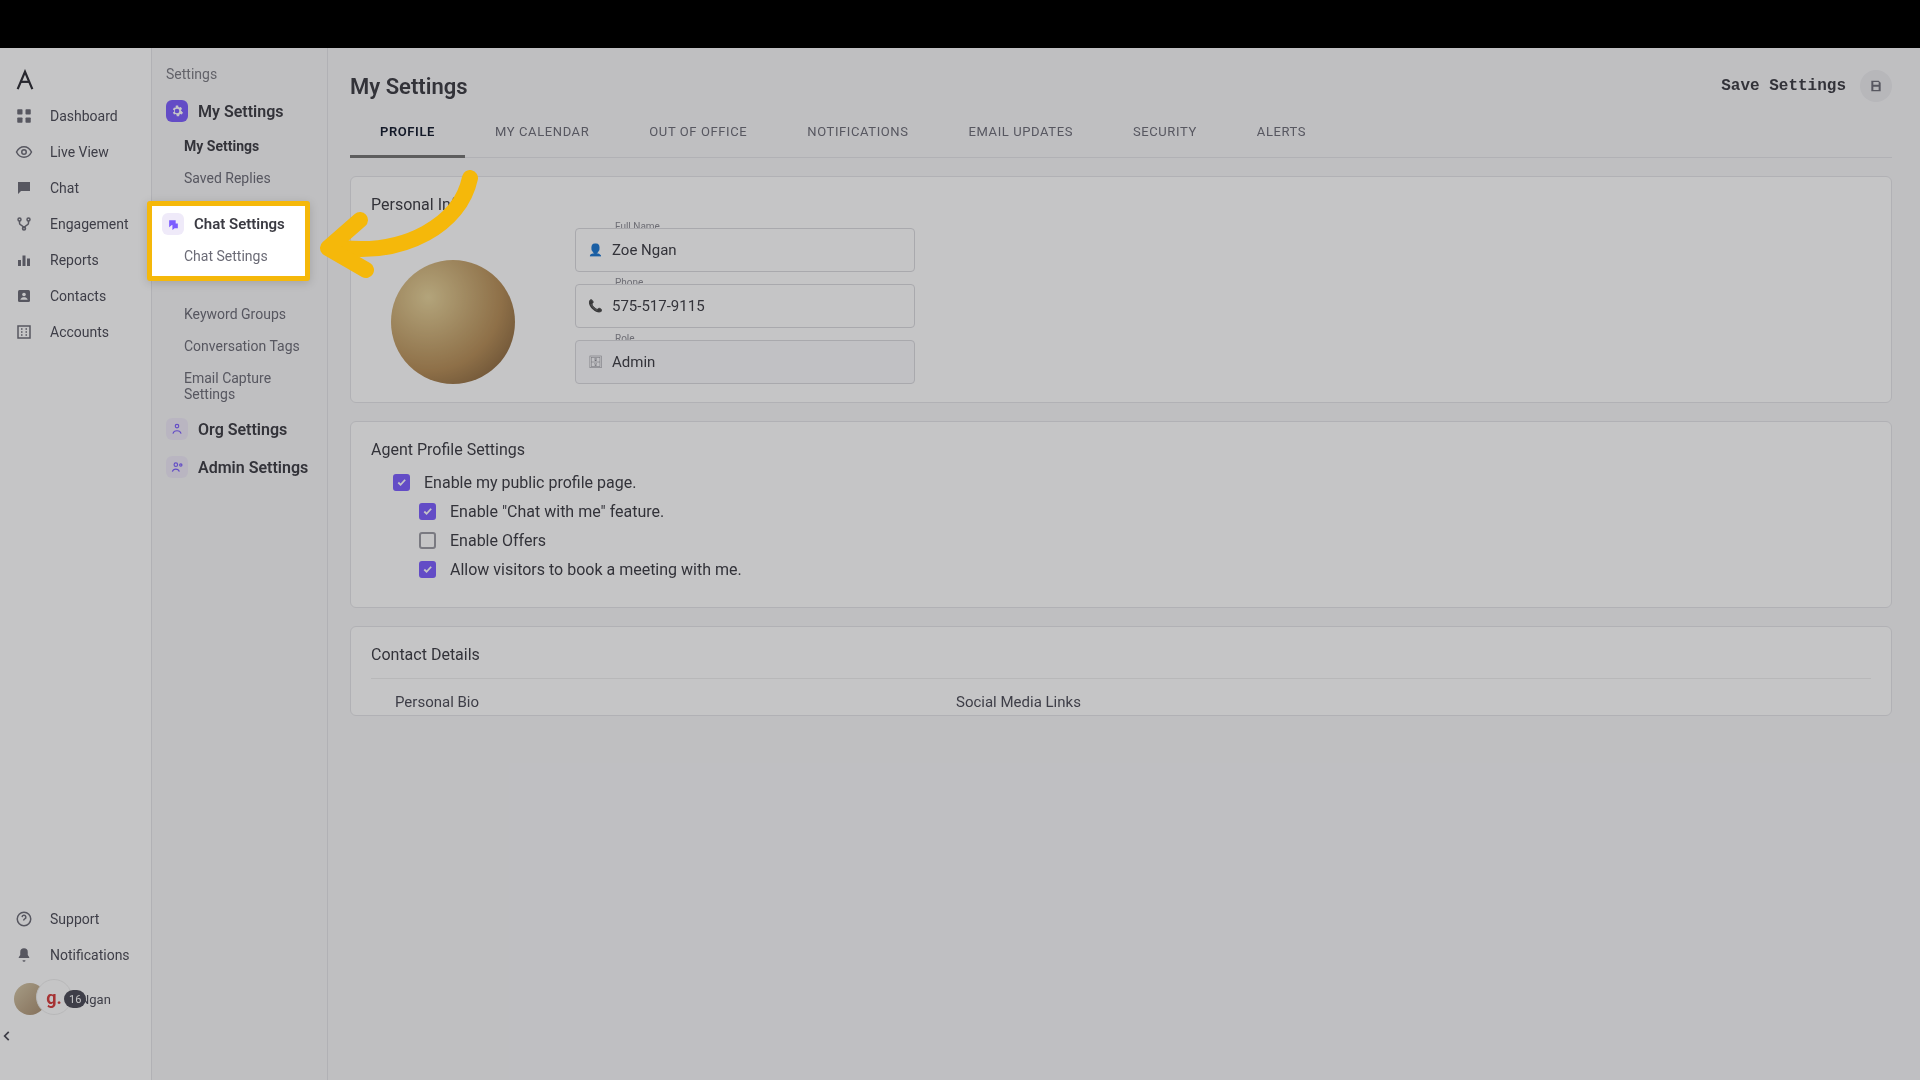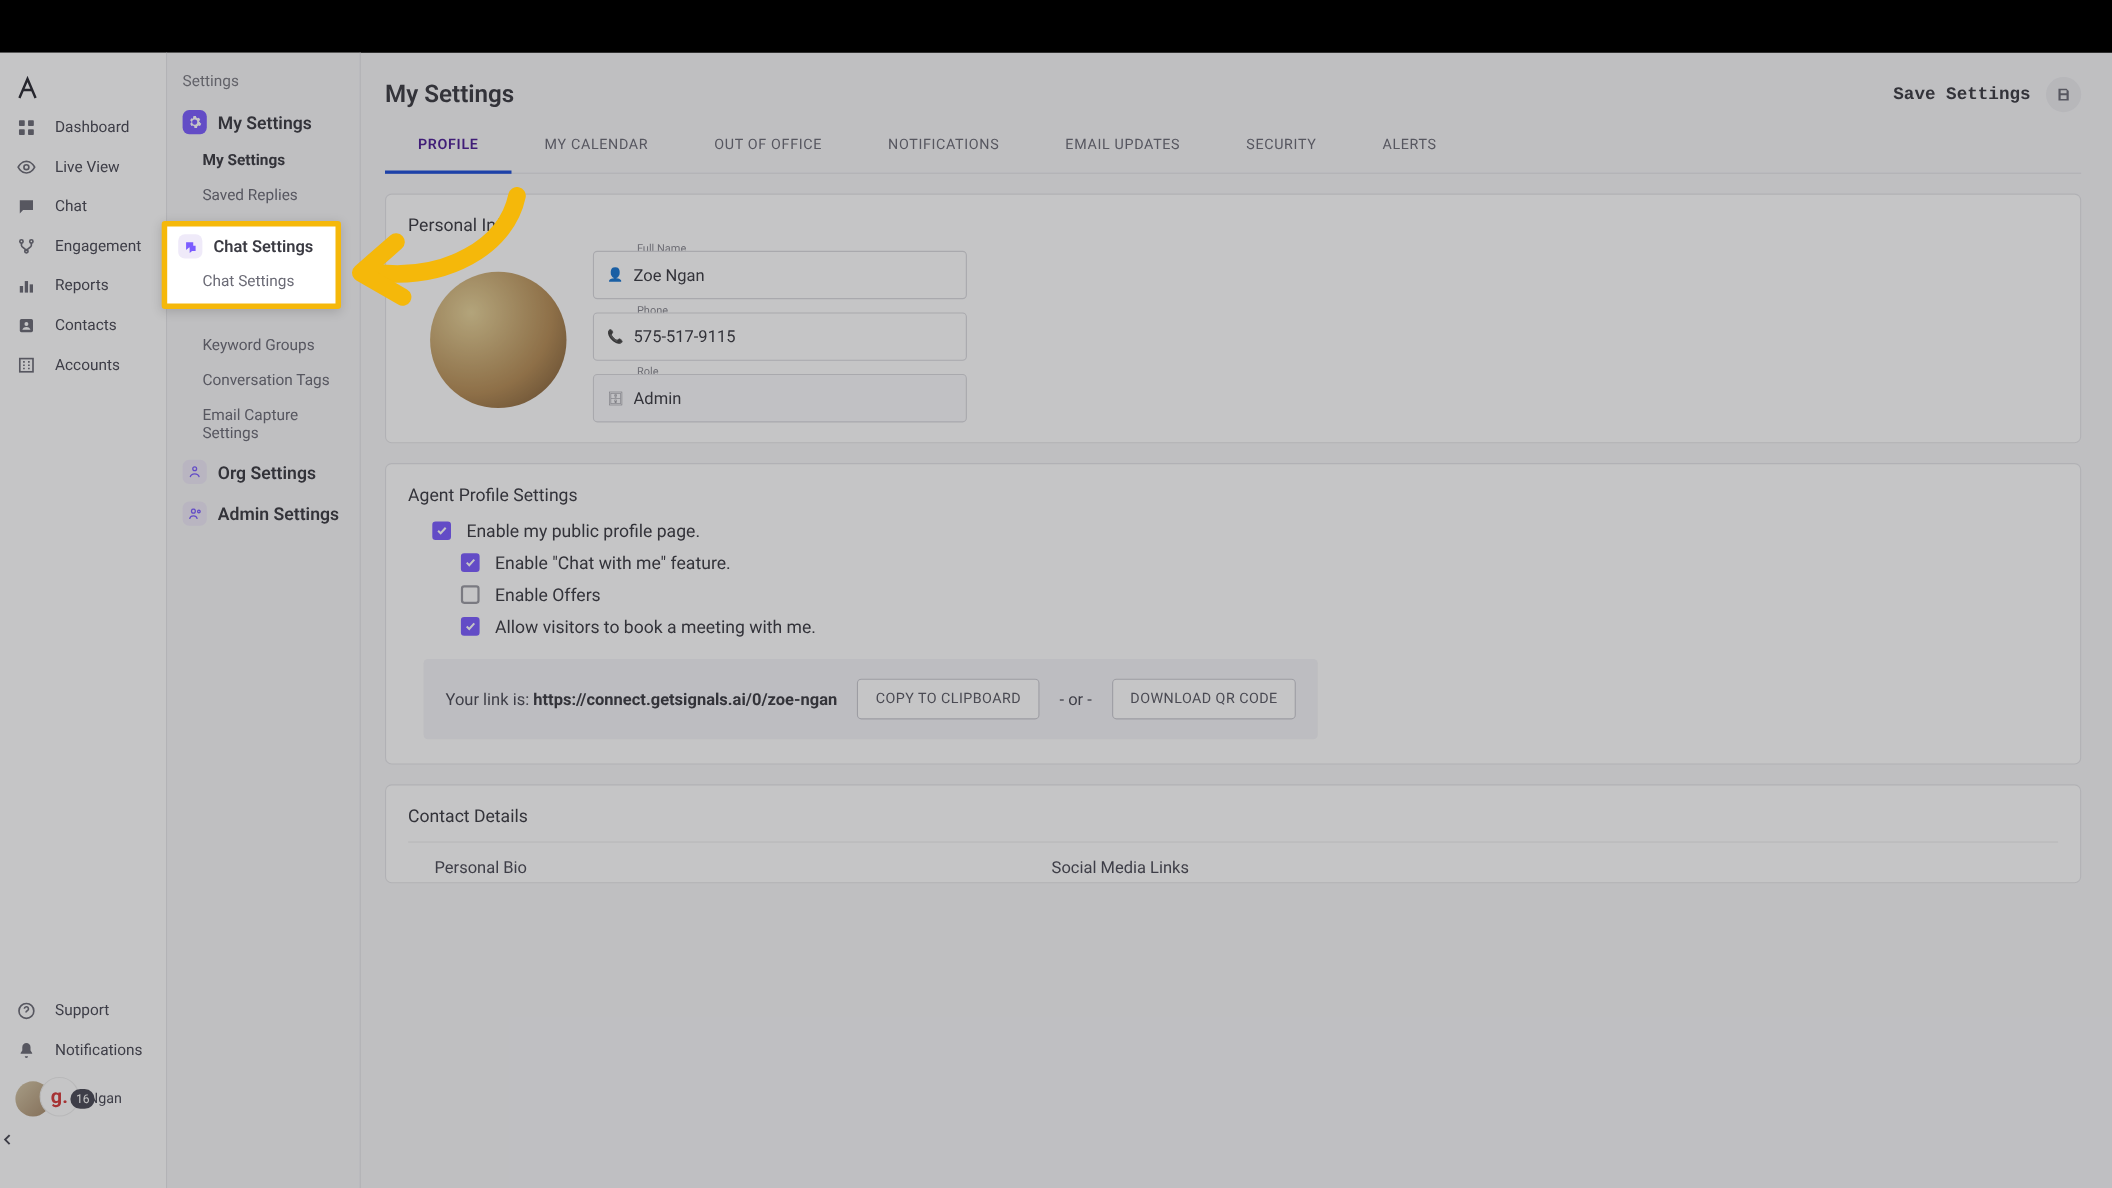--- a/index.html
+++ b/index.html
@@ -40,24 +40,24 @@
 .arrow-annot { position: absolute; left: 310px; top: 170px; width: 180px; height: 120px; z-index: 51; pointer-events: none; }
 
 .main { flex: 1; padding: 22px 28px 0 22px; overflow: hidden; position: relative; }
 .main-header { display: flex; align-items: center; justify-content: space-between; padding-bottom: 8px; }
 .main-title { font-size: 22px; color: #3a3a42; font-weight: 600; }
 .save-row { display: flex; align-items: center; gap: 14px; }
 .save-label { font-size: 16px; color: #3a3a42; font-weight: 600; font-family: Liberation Mono, monospace; }
 .save-btn { width: 32px; height: 32px; border-radius: 50%; background: #ececef; display: flex; align-items: center; justify-content: center; color: #6b6b76; }
 .tabs { display: flex; border-bottom: 1px solid #e5e5e8; }
 .tab { padding: 14px 30px 16px; font-size: 13px; letter-spacing: .6px; color: #6b6b76; cursor: pointer; text-transform: uppercase; }
-.tab.active { color: #4c1d95; border-bottom: 3px solid #1d4ed8; margin-bottom: -1px; font-weight: 600; }
+.tab.active { color: #0f172a; border-bottom: 3px solid #737373; margin-bottom: -1px; font-weight: 600; }
 .card { background: #fff; border: 1px solid #e5e5e8; border-radius: 6px; margin-top: 18px; padding: 18px 20px; }
 .card-title { font-size: 16px; color: #3a3a42; margin-bottom: 14px; }
-.profile-row { display: flex; gap: 24px; align-items: center; }
+.profile-row { display: flex; gap: 60px; align-items: flex-end; }
 .avatar-lg { width: 124px; height: 124px; border-radius: 50%; background: radial-gradient(circle at 30% 30%, #e7d39a, #b58c55 60%, #6f5030 100%); margin-left: 20px; margin-top: 6px; position: relative; overflow: hidden; }
 .fields { flex: 1; max-width: 340px; display: flex; flex-direction: column; gap: 12px; }
 .field-wrap { position: relative; }
 .field { position: relative; border: 1px solid #d9d9de; border-radius: 4px; height: 44px; display: flex; align-items: center; padding: 0 12px; gap: 10px; background: #fff; }
 .field.disabled { background: #fafafc; color: #8a8a92; }
 .field .flicon { width: 14px; color: #8a8a92; font-size: 12px; }
 .float-label { position: absolute; top: -7px; left: 36px; font-size: 10px; color: #8a8a92; background: #fff; padding: 0 4px; }
 .field input { border: 0; outline: 0; font-size: 15px; color: #3a3a42; width: 100%; background: transparent; }
 .edit-icon { color: #6b6b76; }
 .section-divider { height: 1px; background: #eee; margin: 14px 0; }
@@ -315,29 +315,20 @@
         <span>Enable Offers</span>
       </div>
       <div class="opt indent">
         <span class="chk checked">
             <svg width="11" height="11" viewBox="0 0 24 24" fill="none" stroke="#fff" stroke-width="4">
               <path d="M5 12l5 5L20 6"></path>
             </svg>
           </span>
         <span>Allow visitors to book a meeting with me.</span>
       </div>
-      <div class="link-box">
-        <span>
-          <span>Your link is: </span>
-          <strong>https://connect.getsignals.ai/0/zoe-ngan</strong>
-        </span>
-        <button class="btn-outline">COPY TO CLIPBOARD</button>
-        <span>- or -</span>
-        <button class="btn-outline">DOWNLOAD QR CODE</button>
-      </div>
     </div>
 
     <div class="card contact-details">
       <div class="card-title">Contact Details</div>
       <div class="section-divider"></div>
       <div class="cd-cols">
         <div class="cd-col-title" style="width:500px">Personal Bio</div>
         <div class="cd-col-title">Social Media Links</div>
       </div>
     </div>

